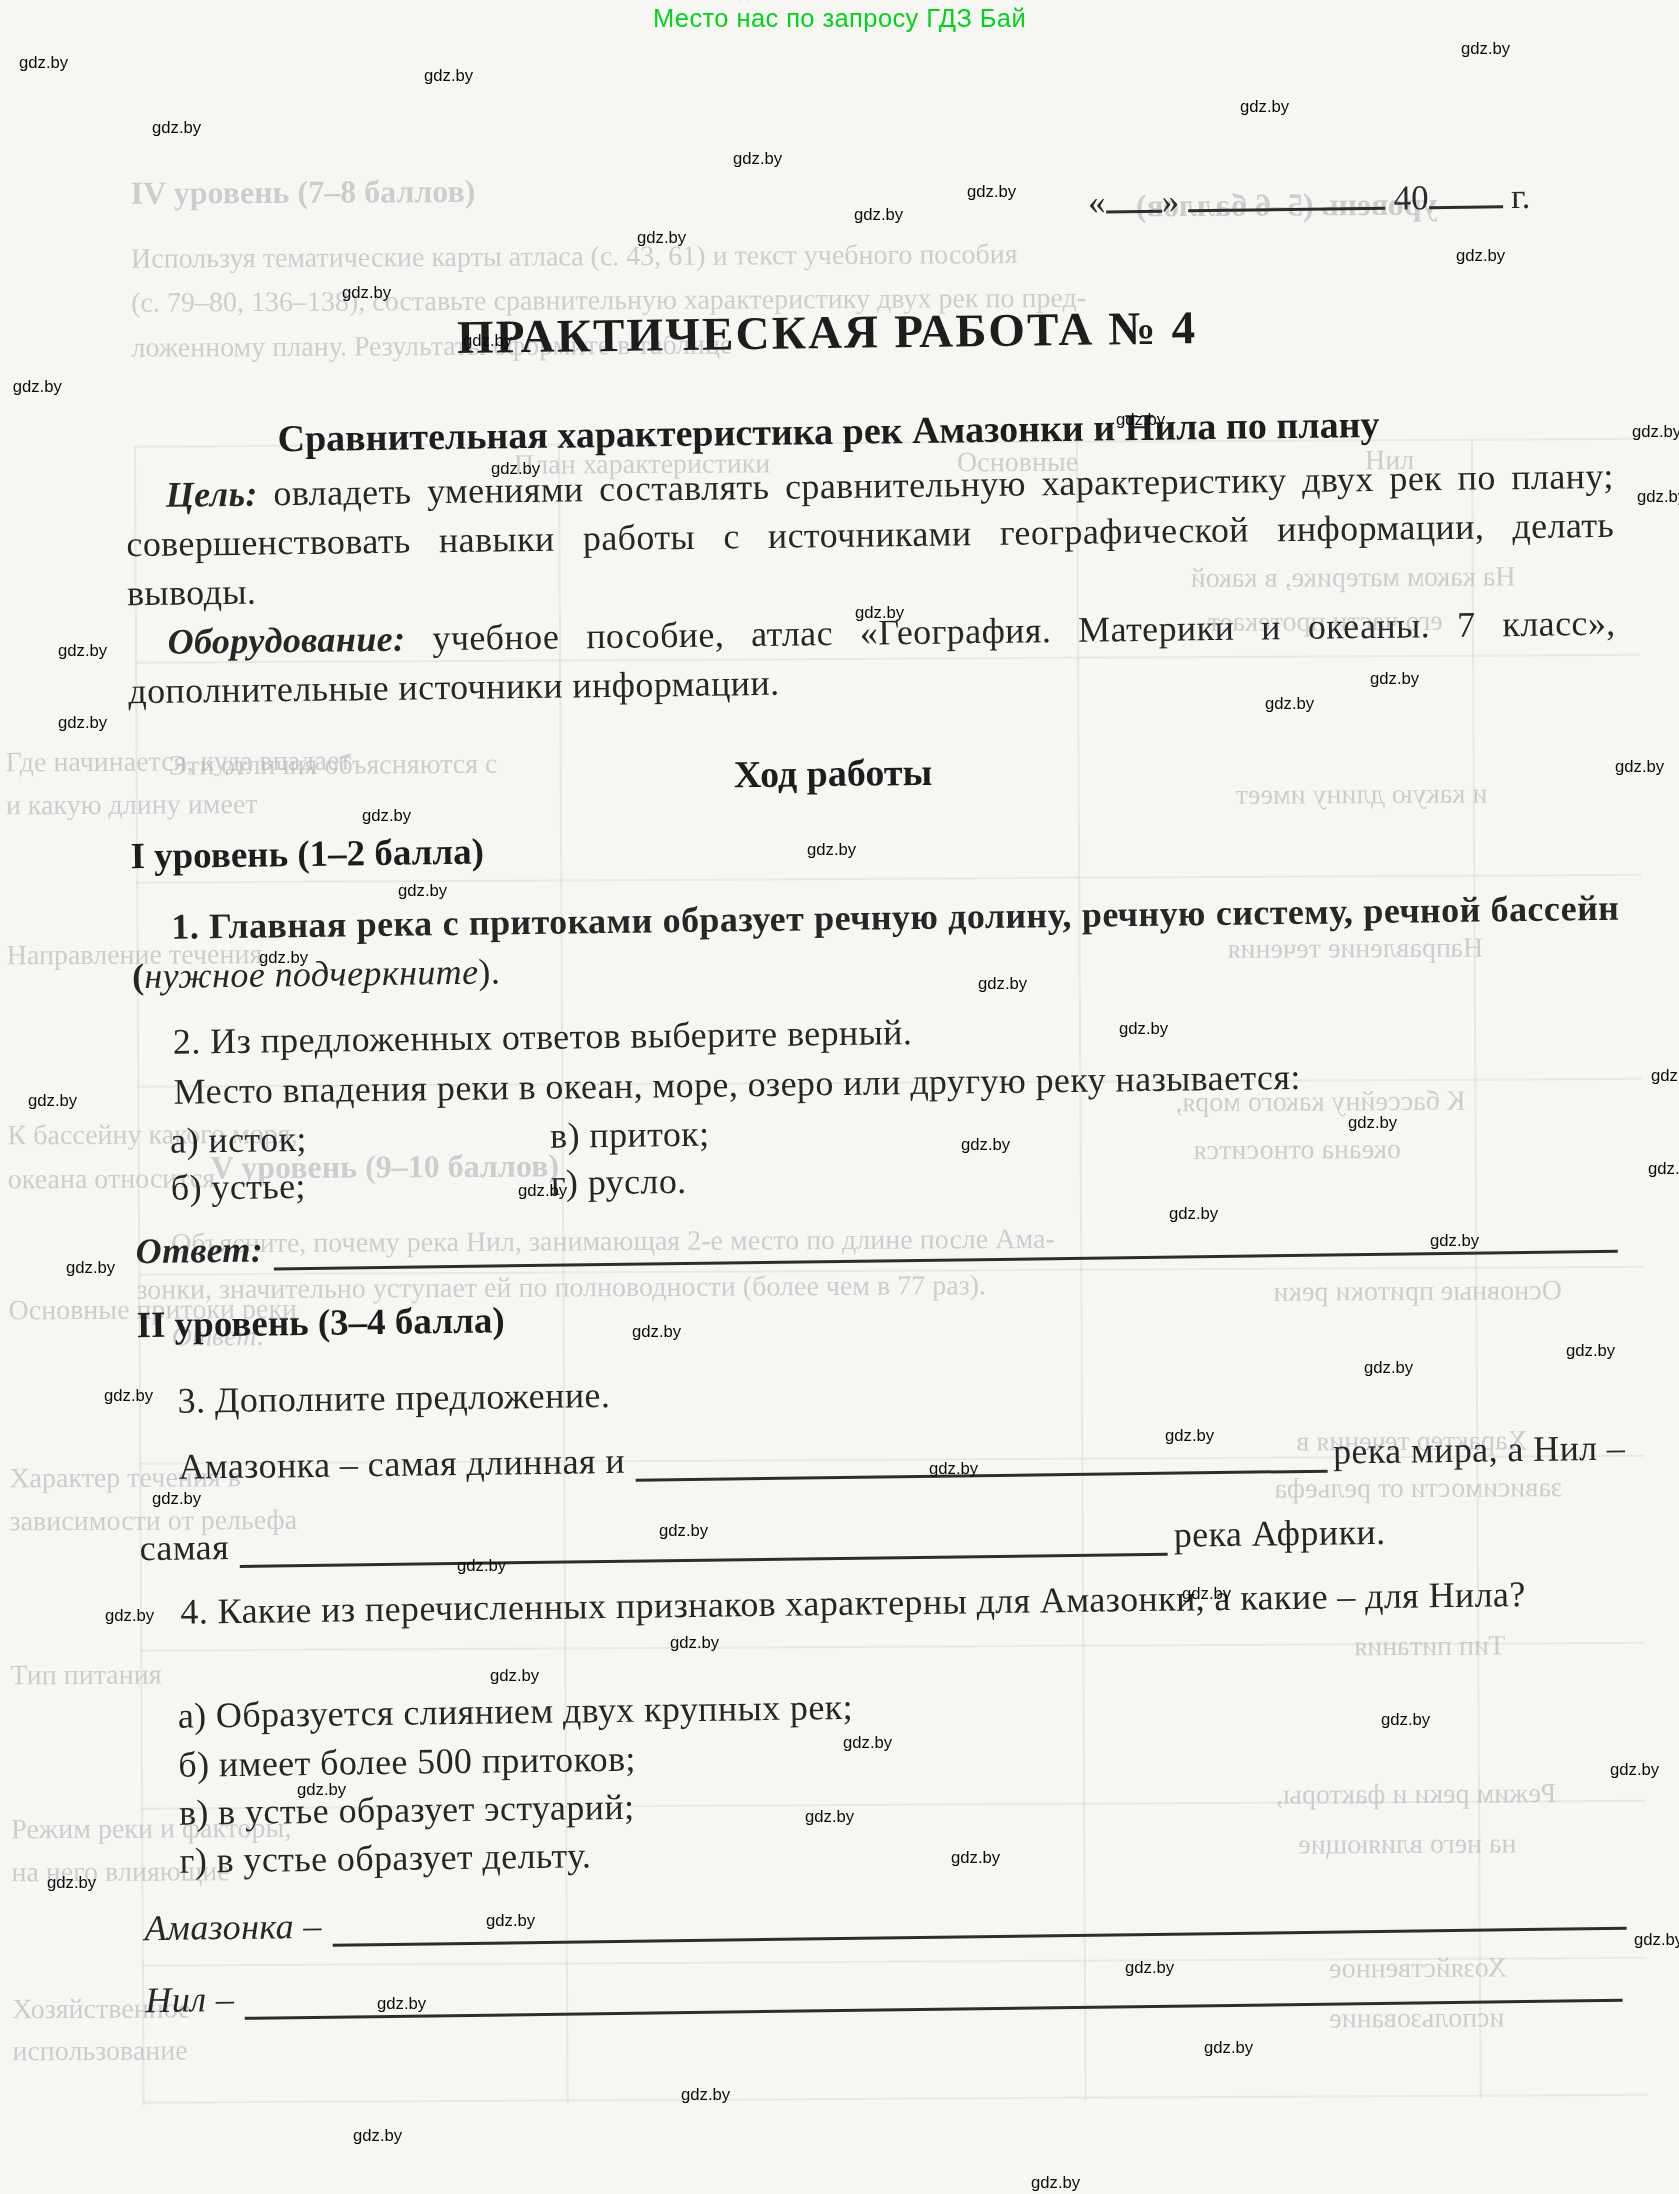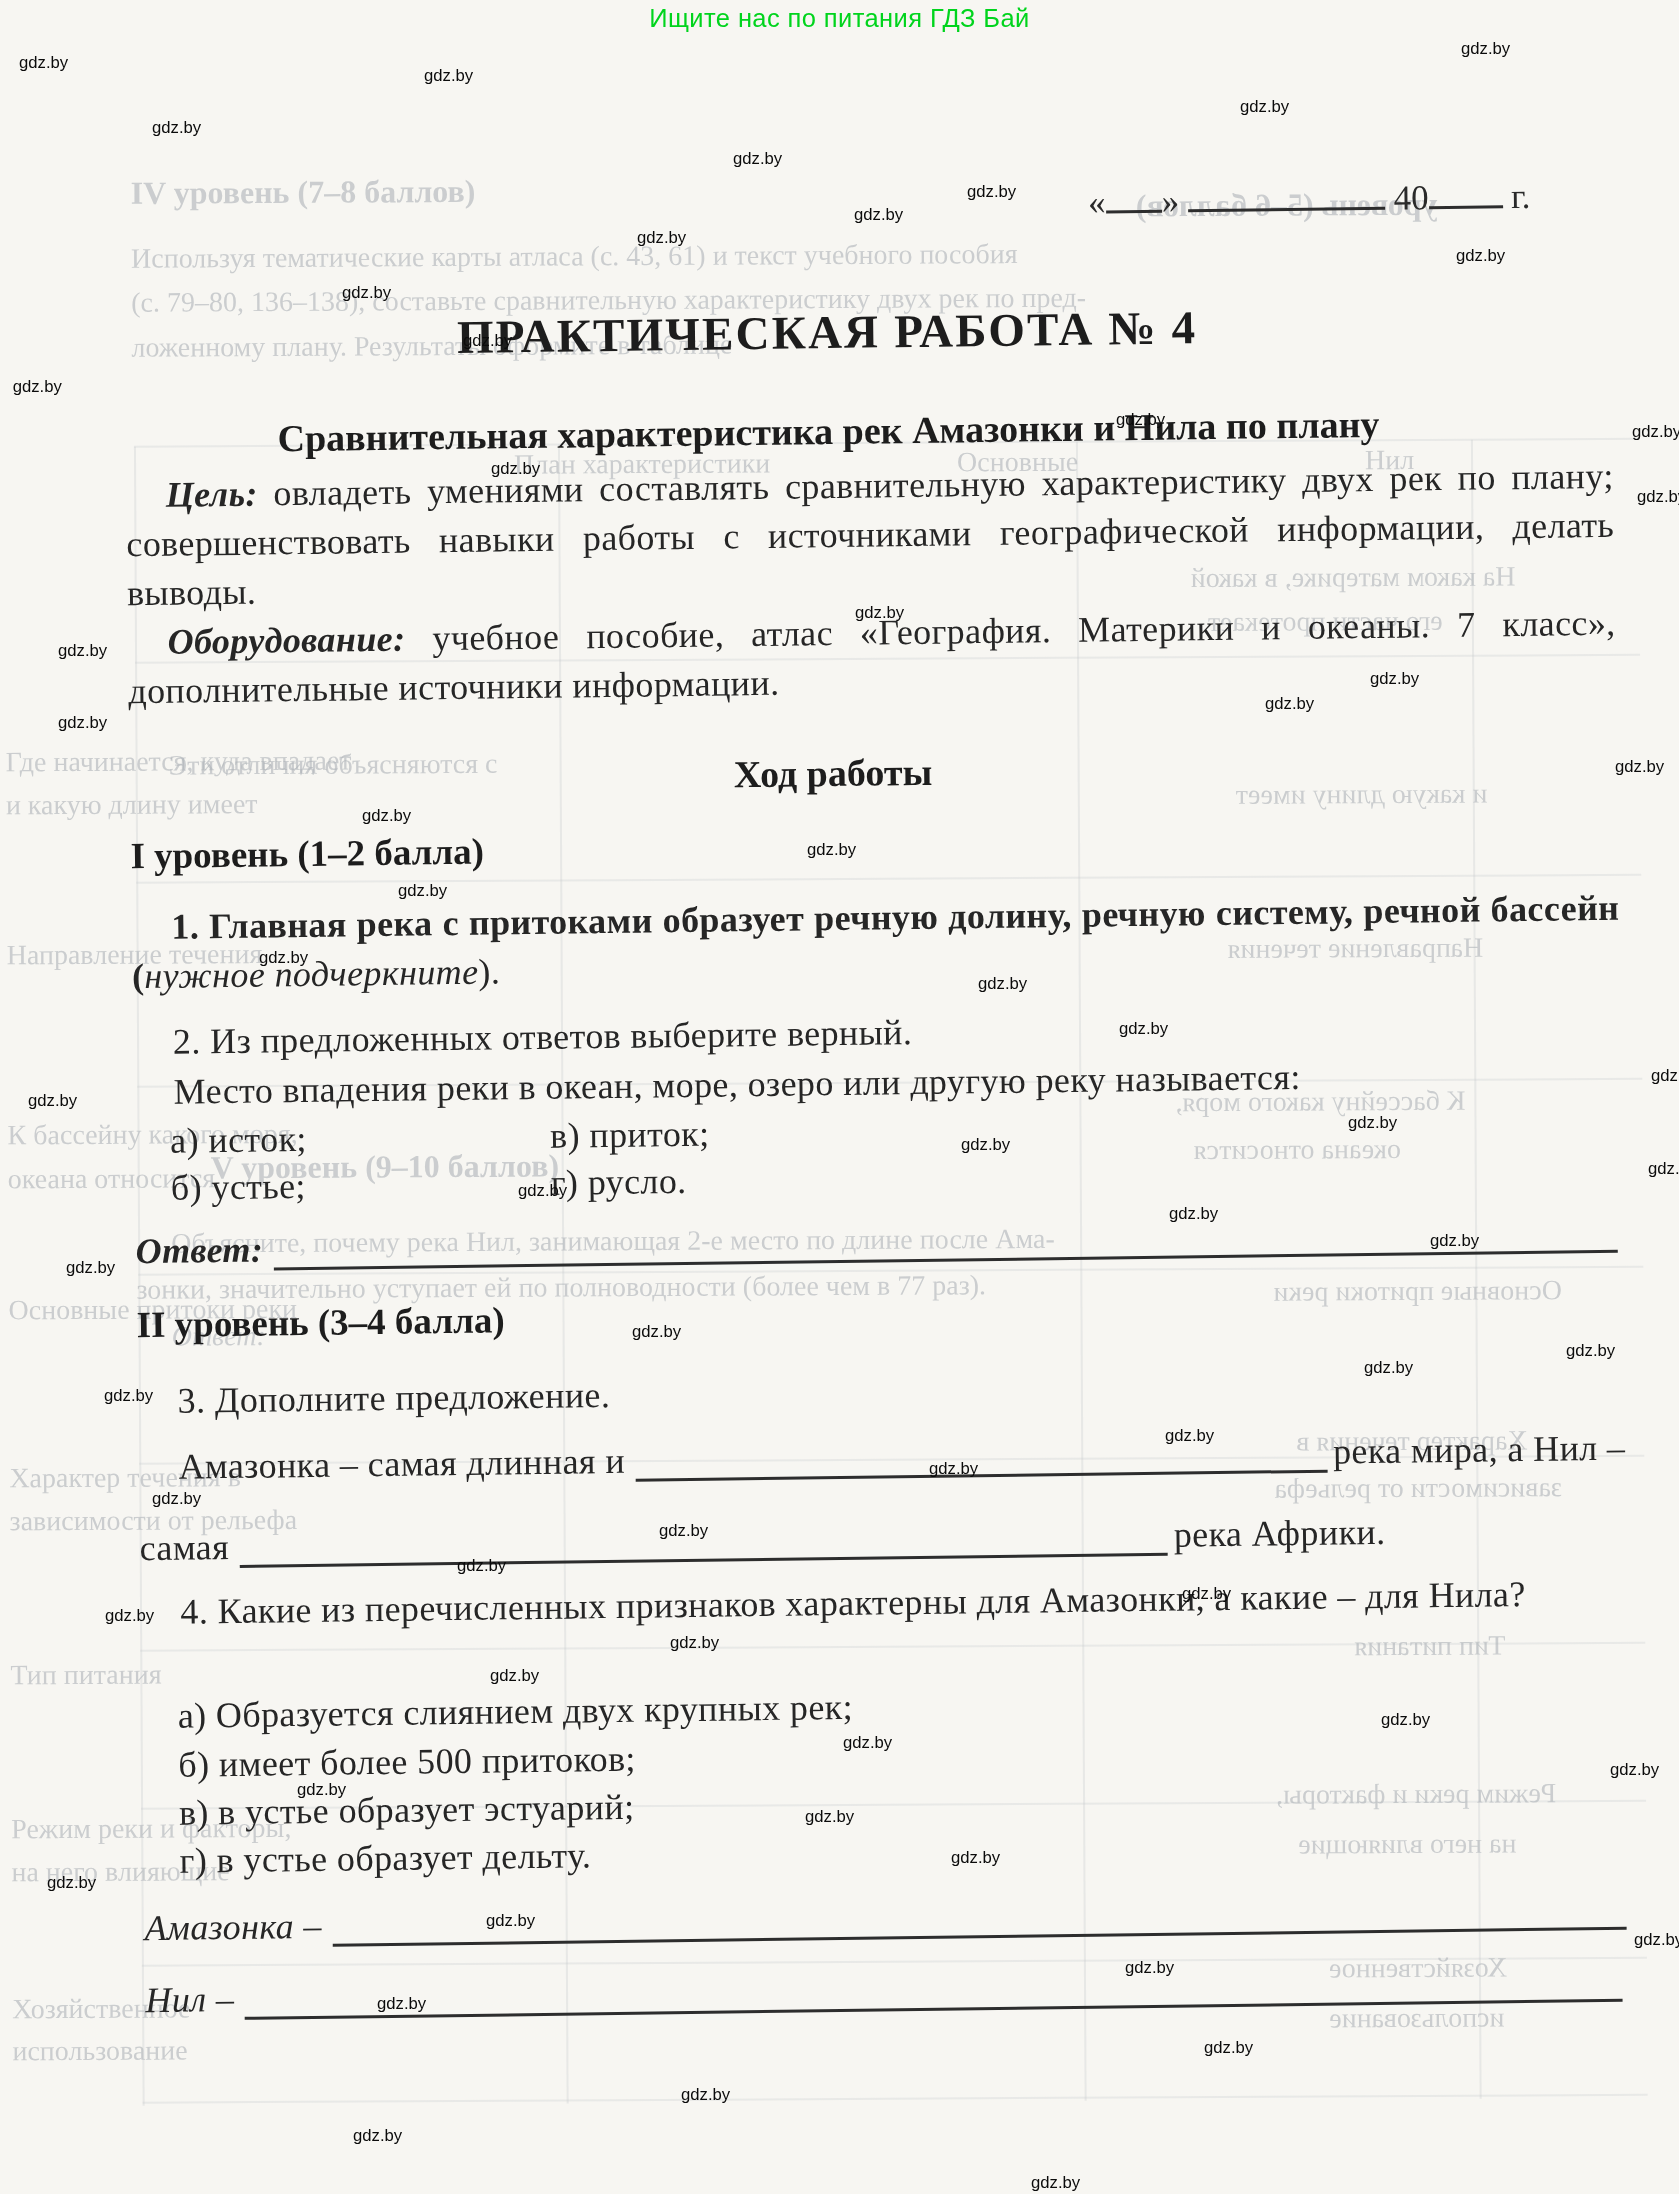--- a/index.html
+++ b/index.html
@@ -174,21 +174,21 @@
     <span class="i">Амазонка –</span>
     <div class="line"></div>
   </div>
   <div class="abs body-text row" style="top:1967px;left:136px;width:1483px">
     <span class="i">Нил –</span>
     <div class="line"></div>
   </div>
 
 </div>
 
-<div class="abs ctr sans promo-top">Ищите нас по питания ГДЗ Бай</div>
+<div class="abs ctr sans promo-top">Место нас по запросу ГДЗ Бай</div>
 <div id="wm-layer">
     <div class="wm" style="left: 19px; top: 53px;">gdz.by</div>
     <div class="wm" style="left: 424px; top: 66px;">gdz.by</div>
     <div class="wm" style="left: 152px; top: 118px;">gdz.by</div>
     <div class="wm" style="left: 733px; top: 149px;">gdz.by</div>
     <div class="wm" style="left: 967px; top: 182px;">gdz.by</div>
     <div class="wm" style="left: 854px; top: 205px;">gdz.by</div>
     <div class="wm" style="left: 1461px; top: 39px;">gdz.by</div>
     <div class="wm" style="left: 1240px; top: 97px;">gdz.by</div>
     <div class="wm" style="left: 1456px; top: 246px;">gdz.by</div>

